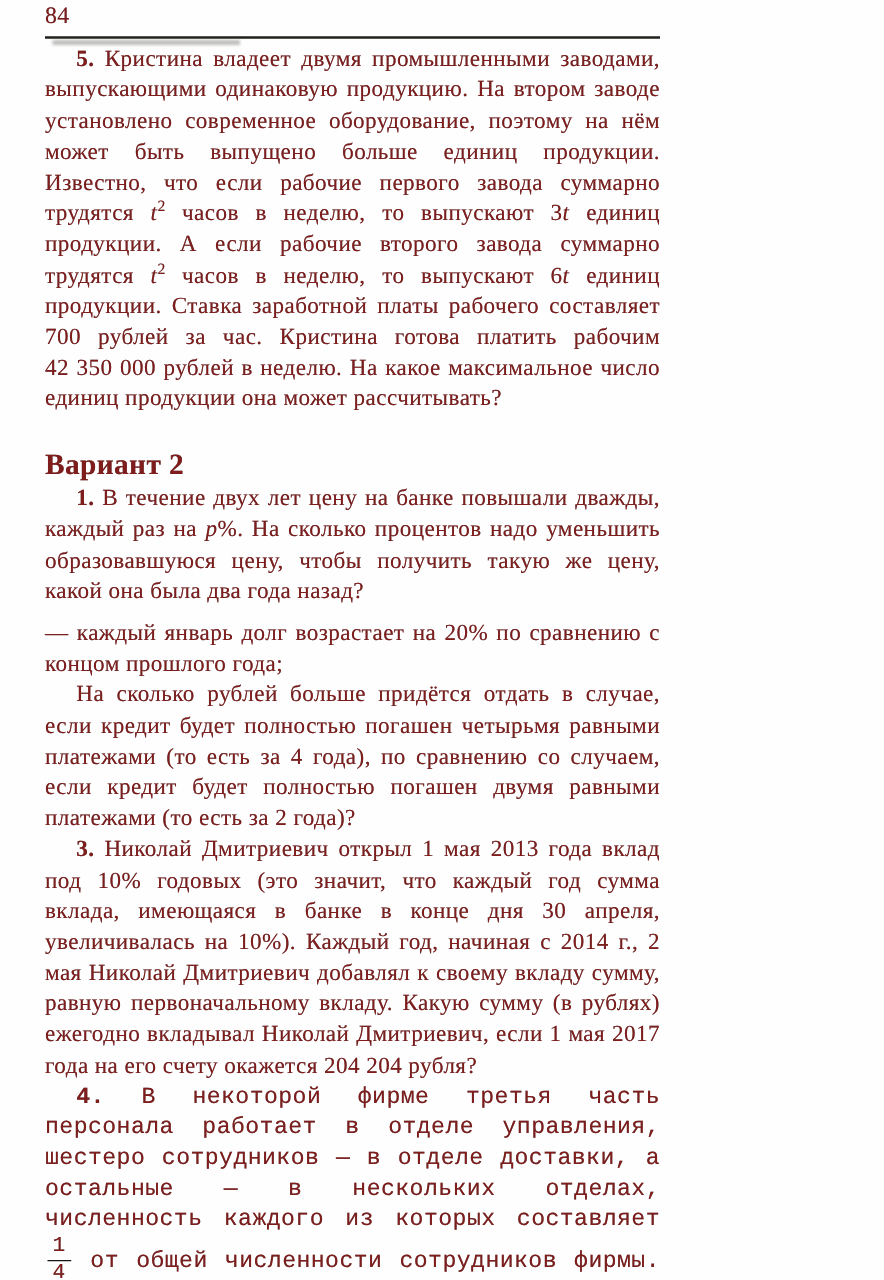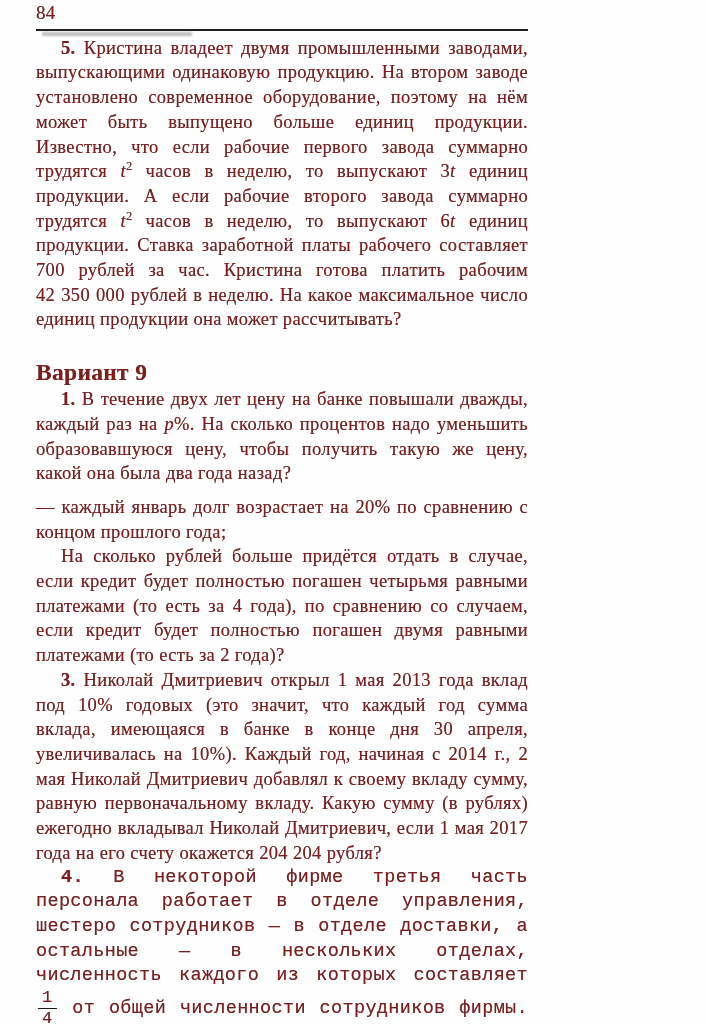--- a/index.html
+++ b/index.html
@@ -72,21 +72,21 @@
     <span class="page-number">84</span>
   </header>
   <div class="header-rule"></div>
   <div class="scan-smudge"></div>
 
   <p class="para indent problem-5">
     <b class="pnum">5.</b>
     <span>Кристина владеет двумя промышленными заводами, выпускающими одинаковую продукцию. На втором заводе установлено современное оборудование, поэтому на нём может быть выпущено больше единиц продукции. Известно, что если рабочие первого завода суммарно трудятся </span><i class="mvar">t</i><sup class="msup">2</sup><span> часов в неделю, то выпускают 3</span><i class="mvar">t</i><span> единиц продукции. А если рабочие второго завода суммарно трудятся </span><i class="mvar">t</i><sup class="msup">2</sup><span> часов в неделю, то выпускают 6</span><i class="mvar">t</i><span> единиц продукции. Ставка заработной платы рабочего составляет 700 рублей за час. Кристина готова платить рабочим 42&nbsp;350&nbsp;000 рублей в неделю. На какое максимальное число единиц продукции она может рассчитывать?</span>
   </p>
 
-  <h1 class="variant-heading">Вариант 9</h1>
+  <h1 class="variant-heading">Вариант 2</h1>
 
   <p class="para indent problem-1">
     <b class="pnum">1.</b>
     <span>В течение двух лет цену на банке повышали дважды, каждый раз на </span><i class="mvar">p</i><span>%. На сколько процентов надо уменьшить образовавшуюся цену, чтобы получить такую же цену, какой она была два года назад?</span>
   </p>
 
   <div class="problem-2">
     <p class="para">— каждый январь долг возрастает на 20% по сравнению с концом прошлого года;</p>
     <p class="para indent">На сколько рублей больше придётся отдать в случае, если кредит будет полностью погашен четырьмя равными платежами (то есть за 4 года), по сравнению со случаем, если кредит будет полностью погашен двумя равными платежами (то есть за 2 года)?</p>
   </div>

